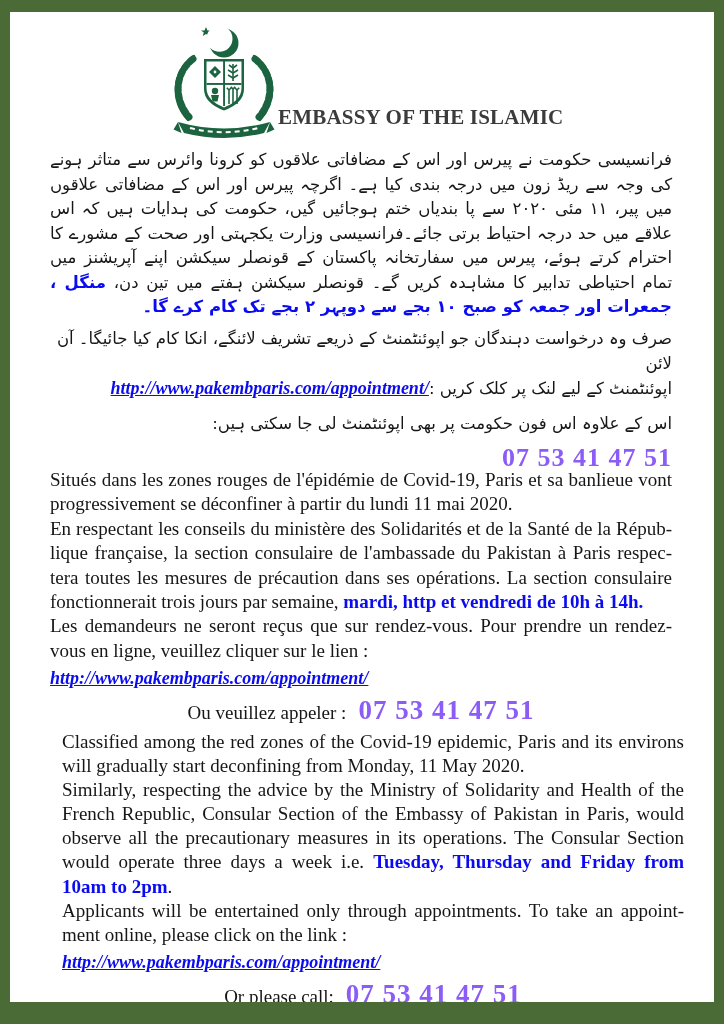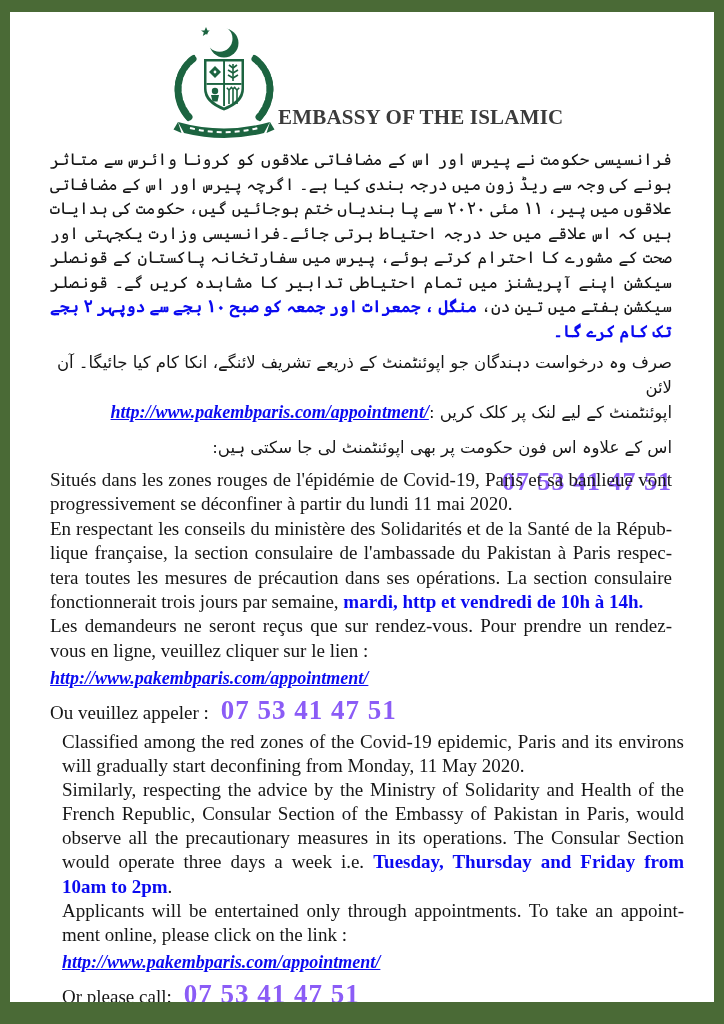--- a/index.html
+++ b/index.html
@@ -7,39 +7,39 @@
         font-family:"Liberation Serif",serif;}
   .sheet{position:absolute;left:10px;top:12px;width:704px;height:990px;background:#ffffff;overflow:hidden;}
 
   .emblem{position:absolute;left:150px;top:14px;}
 
   .title{position:absolute;left:268px;top:50px;width:396px;
          font-weight:bold;font-size:21px;line-height:23.5px;color:#3b3b3b;letter-spacing:0.2px;margin-top:44px;}
 
   .urdu-section{position:absolute;left:40px;top:136px;width:622px;direction:rtl;
         font-family:"DejaVu Sans",sans-serif;font-size:16.5px;line-height:24.5px;color:#161616;}
-  .u-para1{text-align:justify;margin-bottom:6px;font-family:Liberation Serif, serif;}
+  .u-para1{text-align:justify;margin-bottom:6px;}
   .u-line{text-align:right;line-height:25px;}
   .u-phone{margin-top:6px;line-height:34px;text-align:right;}
 
   .hl{color:#0b0bf0;font-weight:bold;}
 
   .link{color:#0b0bf0;font-weight:bold;font-style:italic;text-decoration:underline;
         font-family:"Liberation Serif",serif;font-size:18px;
         direction:ltr;unicode-bidi:isolate;display:inline-block;margin-inline-start:10px;cursor:pointer;}
   .link-line .link{margin-inline-start:0;}
 
   .phone{color:#8b5cf6;font-weight:bold;font-family:"Liberation Serif",serif;font-size:26px;
         direction:ltr;unicode-bidi:isolate;display:inline-block;letter-spacing:1px;margin-inline-start:12px;}
 
   .fr-section{position:absolute;left:40px;top:456px;width:622px;font-size:19px;line-height:24.4px;color:#161616;}
   .en-section{position:absolute;left:52px;top:718px;width:622px;font-size:19px;line-height:24.1px;color:#161616;}
   .para{text-align:justify;white-space:pre-line;hyphens:manual;}
   .link-line{margin-top:1px;line-height:27px;}
-  .phone-row{margin-top:1px;line-height:34px;}
+  .phone-row{margin-top:1px;line-height:34px;text-align:center;}
   .phone-row .phone{font-size:27px;}
   .call-label{font-size:19px;}
 </style>
 </head>
 <body>
 
 <div class="page">
   <div class="sheet">
 
     <svg class="emblem" width="128" height="116" viewBox="0 0 128 116">

